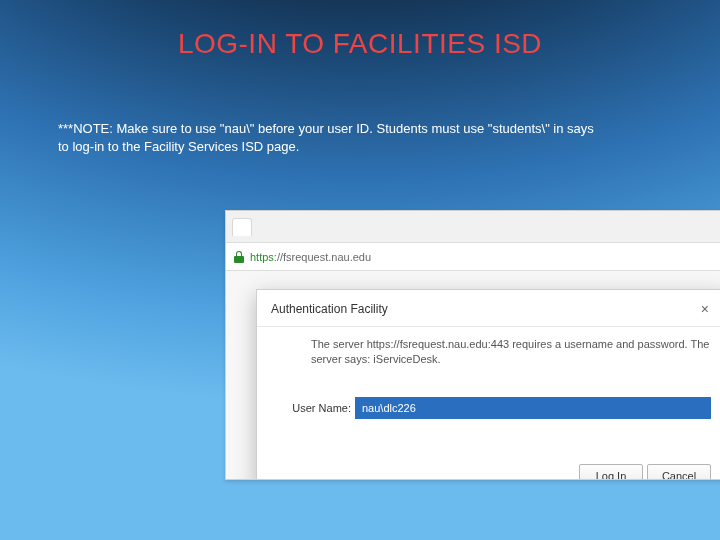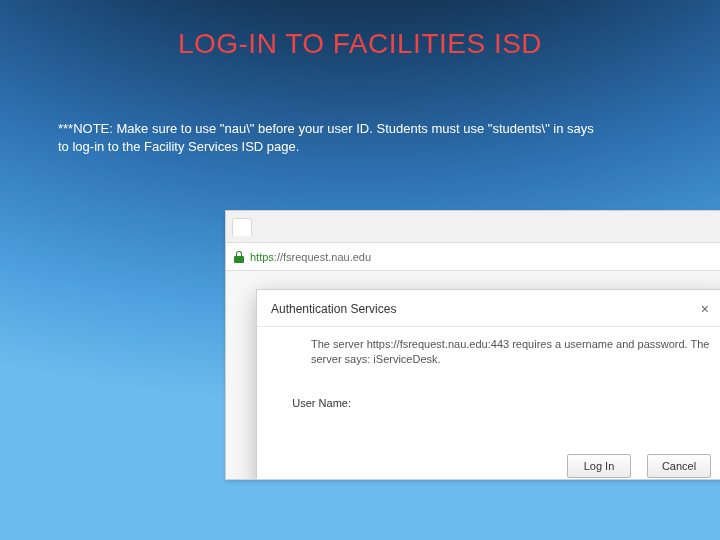--- a/index.html
+++ b/index.html
@@ -155,24 +155,24 @@
     padding: 0 6px;
     color: #333;
   }
   .text-input.selected {
     background: #2a6fbf;
     color: #fff;
     border-color: #2a6fbf;
   }
   .dialog-footer {
     position: absolute;
-    bottom: 10px;
+    bottom: 0;
     right: 14px;
     display: flex;
-    gap: 16px;
+    gap: 4px;
     border-radius: 10px;
   }
   .btn {
     min-width: 64px;
     height: 24px;
     font-size: 11px;
     color: #333;
     background: linear-gradient(#fdfdfd, #ececec);
     border: 1px solid #b5b5b5;
     border-radius: 2px;
@@ -194,26 +194,27 @@
   </div>
   <div class="addr-bar">
     <span class="lock"></span>
     <span class="url">
       <span class="host">https</span><span>://fsrequest.nau.edu</span>
     </span>
   </div>
   <div class="page-area">
     <div class="dialog">
       <div class="dialog-header">
-        <span class="dialog-title">Authentication Services</span>
+        <span class="dialog-title">Authentication Facility</span>
         <span class="close-x">×</span>
       </div>
       <div class="dialog-body">The server https://fsrequest.nau.edu:443 requires a username and password. The server says: iServiceDesk.</div>
       <div class="form-row">
         <div class="form-label">User Name:</div>
+        <input class="text-input selected" type="text" value="nau\dlc226" style="">
       </div>
       <div class="dialog-footer">
         <button class="btn">Log In</button>
         <button class="btn">Cancel</button>
       </div>
     </div>
   </div>
 </div>
 
 </body></html>

